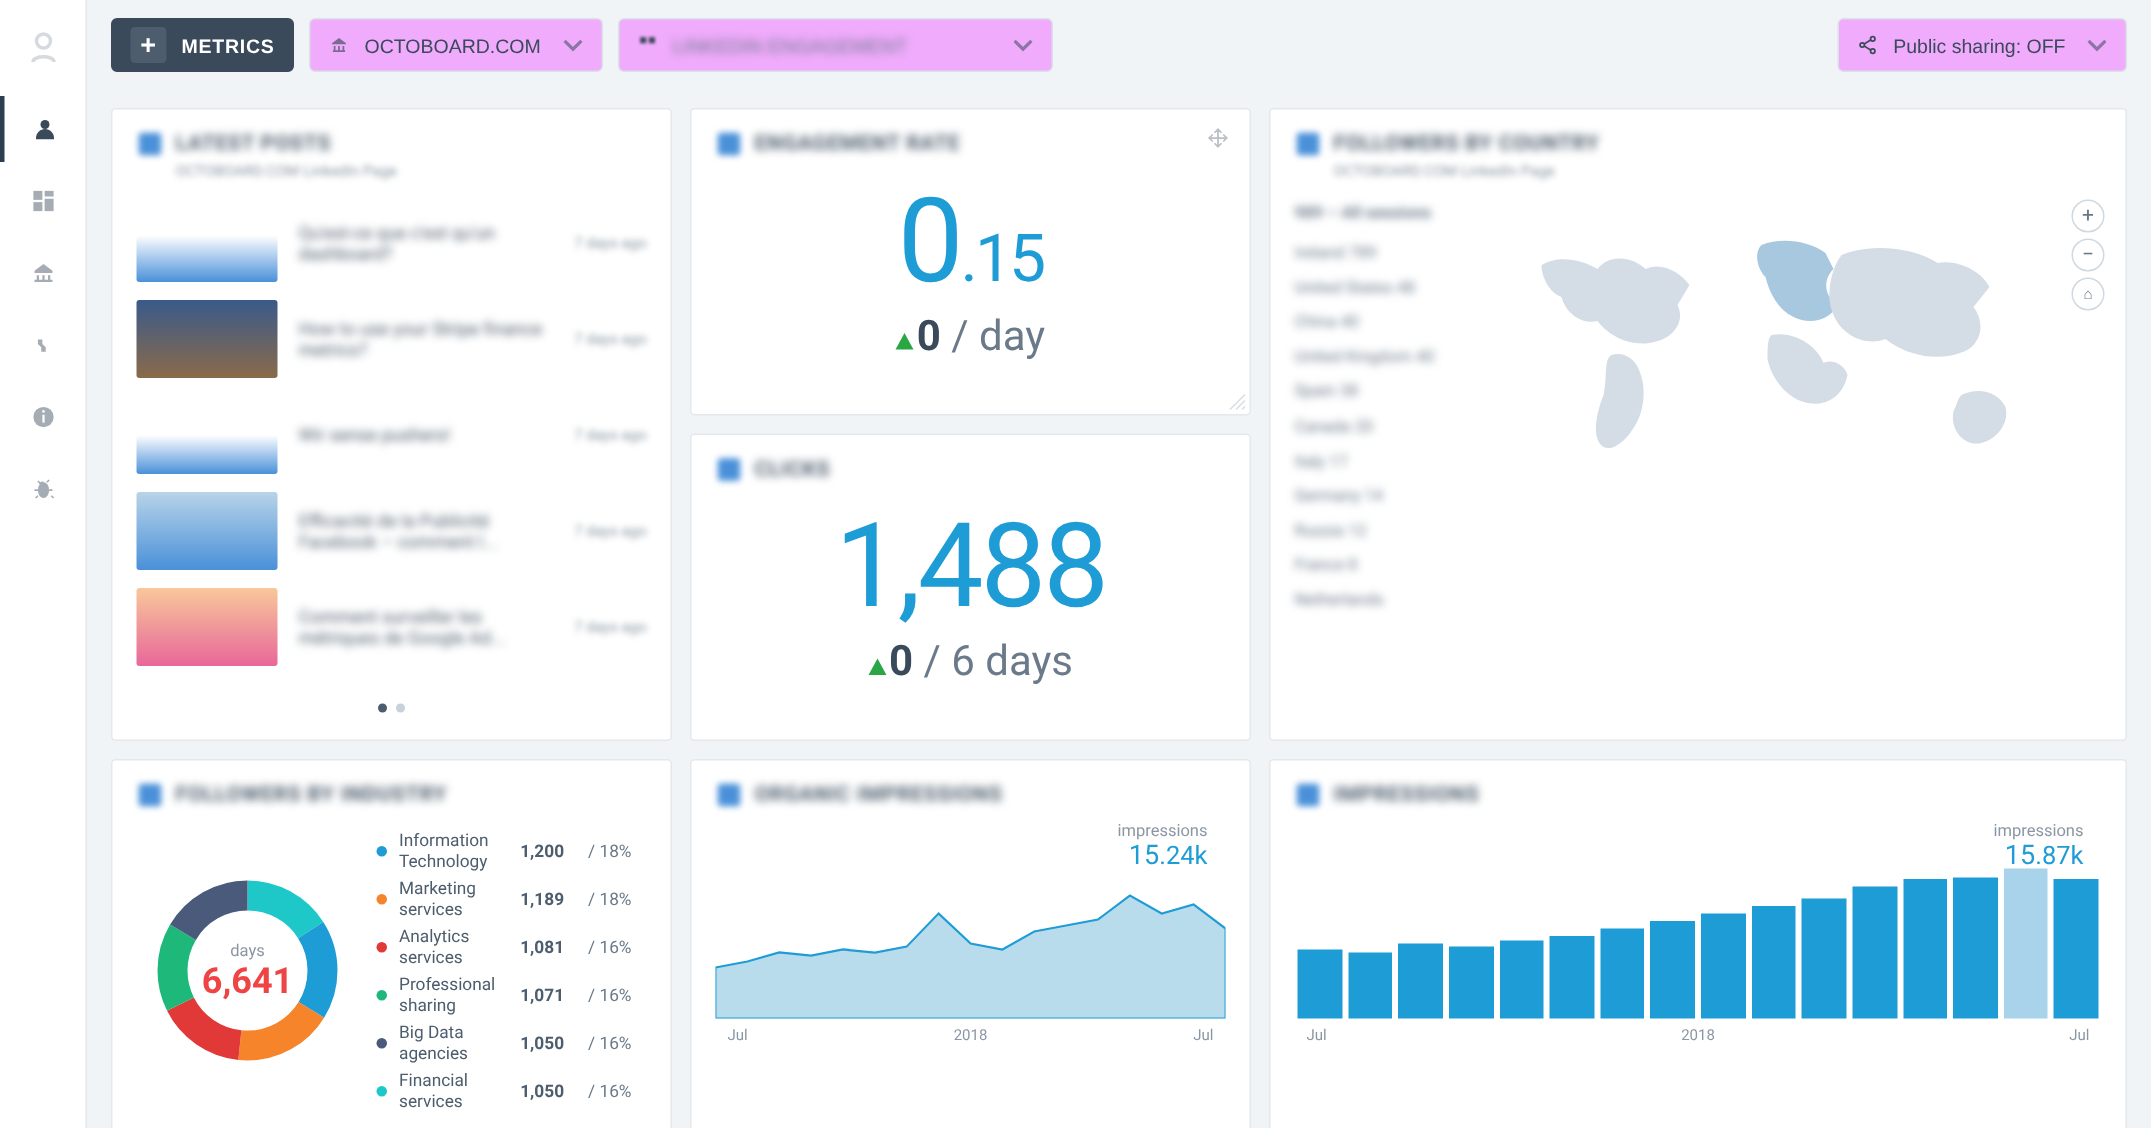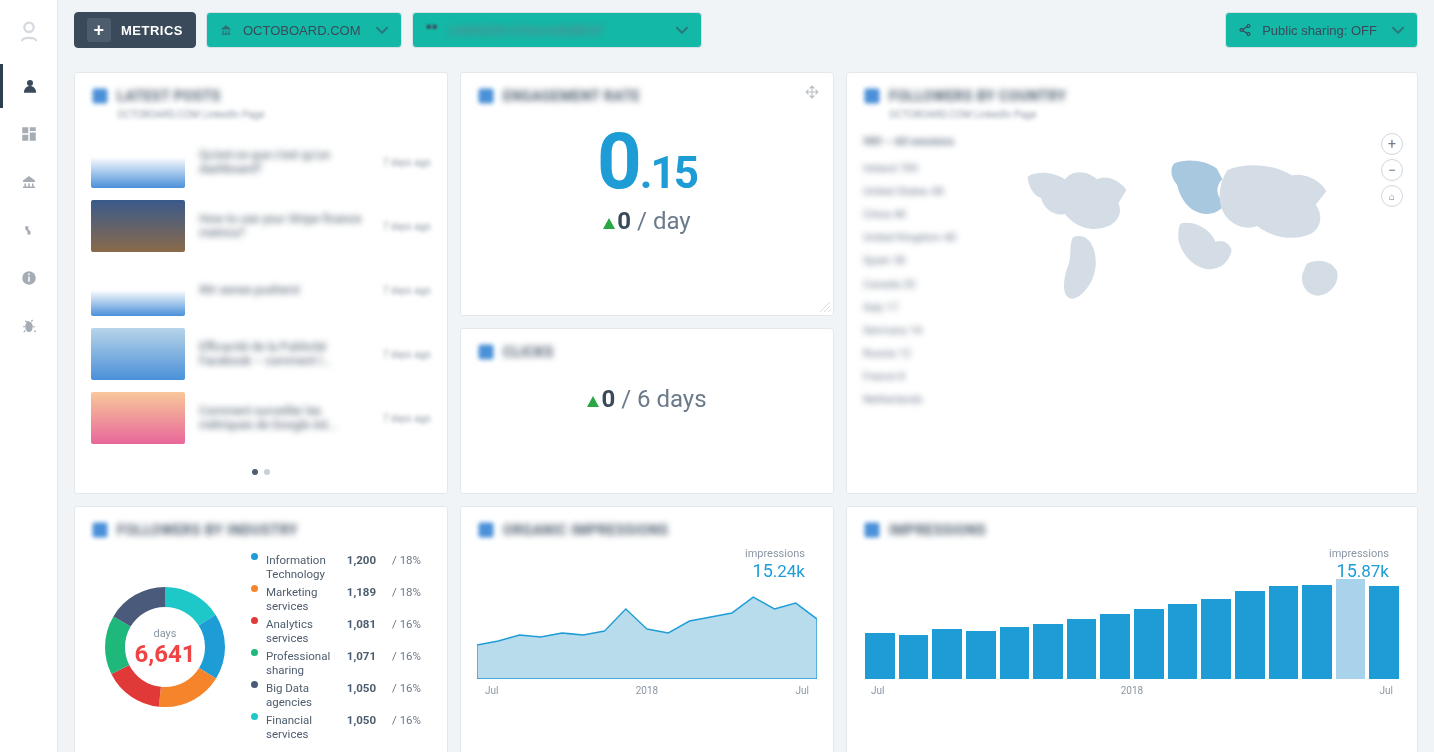--- a/index.html
+++ b/index.html
@@ -6,41 +6,41 @@
 body{font-family:-apple-system,BlinkMacSystemFont,"Segoe UI",Roboto,sans-serif;background:#f1f4f6;overflow:hidden}
 .app{display:flex;height:100vh;width:100vw}
 .sidebar{width:58px;background:#fff;border-right:1px solid #e3e8ec;display:flex;flex-direction:column;align-items:center;padding-top:18px;gap:4px}
 .sidebar-logo{width:28px;height:28px;opacity:.35;margin-bottom:14px}
 .sidebar-ico{width:58px;height:44px;display:flex;align-items:center;justify-content:center;cursor:pointer}
 .sidebar-ico svg{width:18px;height:18px}
 .sidebar-ico.active{border-left:3px solid #2c3e50}
 .sidebar-ico:not(.active){opacity:.45}
 .main{flex:1;display:flex;flex-direction:column}
 .topbar{height:60px;display:flex;align-items:center;padding:0 16px;gap:10px}
-.btn{height:36px;border:1px solid #d9e0e6;background:#14b8a6;border-radius:4px;display:flex;align-items:center;padding:0 12px;gap:10px;font-size:13px;color:#3a4a5a;cursor:pointer}
+.btn{height:36px;border:1px solid #d9e0e6;background:#f0abfc;border-radius:4px;display:flex;align-items:center;padding:0 12px;gap:10px;font-size:13px;color:#3a4a5a;cursor:pointer}
 .btn-metrics{background:#3a4a5a;color:#fff;border-color:#3a4a5a;font-weight:600;letter-spacing:.5px}
 .btn-metrics .plus{width:24px;height:24px;background:#4d5d6d;border-radius:3px;display:flex;align-items:center;justify-content:center;font-size:18px;font-weight:700}
 .btn svg{width:14px;height:14px}
 .chev{margin-left:4px;opacity:.55}
 .bank-ico{width:15px;height:15px;opacity:.65}
 .blurred{filter:blur(3px);color:#6b7a8a}
 .spacer{flex:1}
 .content{flex:1;padding:12px 16px;overflow:auto}
 .grid{display:grid;grid-template-columns:repeat(3,1fr);grid-auto-rows:auto;gap:12px}
 .card{background:#fff;border:1px solid #e3e8ec;border-radius:3px;position:relative;padding:14px 16px}
 .card-head{display:flex;align-items:center;gap:8px;margin-bottom:4px}
 .card-head .in-ico{width:18px;height:18px;color:#4a90d9;filter:blur(2px)}
 .card-title{font-size:14px;font-weight:700;color:#4d5d6d;filter:blur(3px);letter-spacing:.5px}
 .card-sub{font-size:10px;color:#8a96a3;filter:blur(2px);margin-bottom:10px;margin-left:26px}
 .move-ico{position:absolute;top:12px;right:14px;opacity:.35;cursor:move}
 .tri-up{display:inline-block;width:0;height:0;border-left:6px solid transparent;border-right:6px solid transparent;border-bottom:11px solid #2aa744;margin-right:2px}
 .metric{text-align:center;padding:14px 0}
-.bignum{font-size:78px;font-weight:700;color:#1e9cd6;letter-spacing:-2px;line-height:1}
+.bignum{font-size:78px;font-weight:400;color:#1e9cd6;letter-spacing:-2px;line-height:1}
 .bignum .frac{font-size:44px}
-.delta{font-size:24px;color:#6b7a8a;margin-top:6px}
+.delta{font-size:28px;color:#6b7a8a;margin-top:6px}
 .delta .dnum{font-weight:700;color:#3a4a5a}
 .resize{position:absolute;bottom:2px;right:2px;opacity:.25}
 .posts-head{display:flex;justify-content:space-between;font-size:11px;color:#6b7a8a;margin-bottom:6px;padding:0 2px}
 .post-row{display:flex;gap:14px;align-items:center;padding:6px 0}
 .post-thumb{width:94px;height:52px;background:linear-gradient(135deg,#d4e3f0,#f0d4b8);border-radius:2px;flex-shrink:0}
 .post-thumb.t1{background:linear-gradient(180deg,#fff 40%,#4a90d9)}
 .post-thumb.t2{background:linear-gradient(180deg,#3a5a8a,#8a6a4a)}
 .post-thumb.t3{background:linear-gradient(180deg,#fff 50%,#4a90d9)}
 .post-thumb.t4{background:linear-gradient(180deg,#b8d4e8,#4a90d9)}
 .post-thumb.t5{background:linear-gradient(180deg,#f8c89a,#e8679a)}
@@ -55,21 +55,21 @@
 .country-list{width:130px;font-size:11px;filter:blur(3px);color:#6b7a8a;line-height:2.1}
 .country-list .sess{font-size:11px;font-weight:700;margin-bottom:4px}
 .map-svg{flex:1;height:200px}
 .followers-body{display:flex;align-items:center;gap:22px;padding:8px 10px}
 .donut-wrap{position:relative;width:128px;height:128px}
 .donut-wrap svg{transform:rotate(-90deg)}
 .donut-ctr{position:absolute;inset:0;display:flex;flex-direction:column;align-items:center;justify-content:center}
 .donut-ctr .lbl{font-size:11px;color:#8a96a3}
 .donut-ctr .val{font-size:24px;font-weight:700;color:#ef4444}
 .legend{flex:1;font-size:11.5px;color:#4d5d6d}
-.legend-row{display:flex;padding:2px 0;gap:8px}
+.legend-row{display:flex;align-items:center;padding:2px 0;gap:8px}
 .legend-dot{width:7px;height:7px;border-radius:50%;flex-shrink:0}
 .legend-name{flex:1}
 .legend-val{font-weight:700;margin-right:8px}
 .legend-pct{color:#6b7a8a}
 .chart-body{position:relative;height:160px;padding-top:36px}
 .chart-lbl{position:absolute;top:4px;right:12px;text-align:right}
 .chart-lbl .ttl{font-size:11px;color:#8a96a3}
 .chart-lbl .val{font-size:18px;color:#1e9cd6}
 .chart-lbl .val .frac{font-size:17px}
 .area-svg{width:100%;height:100px;display:block}
@@ -278,20 +278,21 @@
         </div>
 
         <div class="card">
           <div class="card-head">
               <svg class="in-ico" viewBox="0 0 24 24" fill="#4a90d9">
                 <rect x="2" y="2" width="20" height="20" rx="3"></rect>
               </svg>
               <span class="card-title">CLICKS</span>
             </div>
           <div class="metric">
+            <div class="bignum">1,488</div>
             <div class="delta"><span class="tri-up"></span><span class="dnum">0</span><span> / 6 days</span></div>
           </div>
         </div>
 
         <div class="card">
           <div class="card-head">
               <svg class="in-ico" viewBox="0 0 24 24" fill="#4a90d9">
                 <rect x="2" y="2" width="20" height="20" rx="3"></rect>
               </svg>
               <span class="card-title">FOLLOWERS BY INDUSTRY</span>

